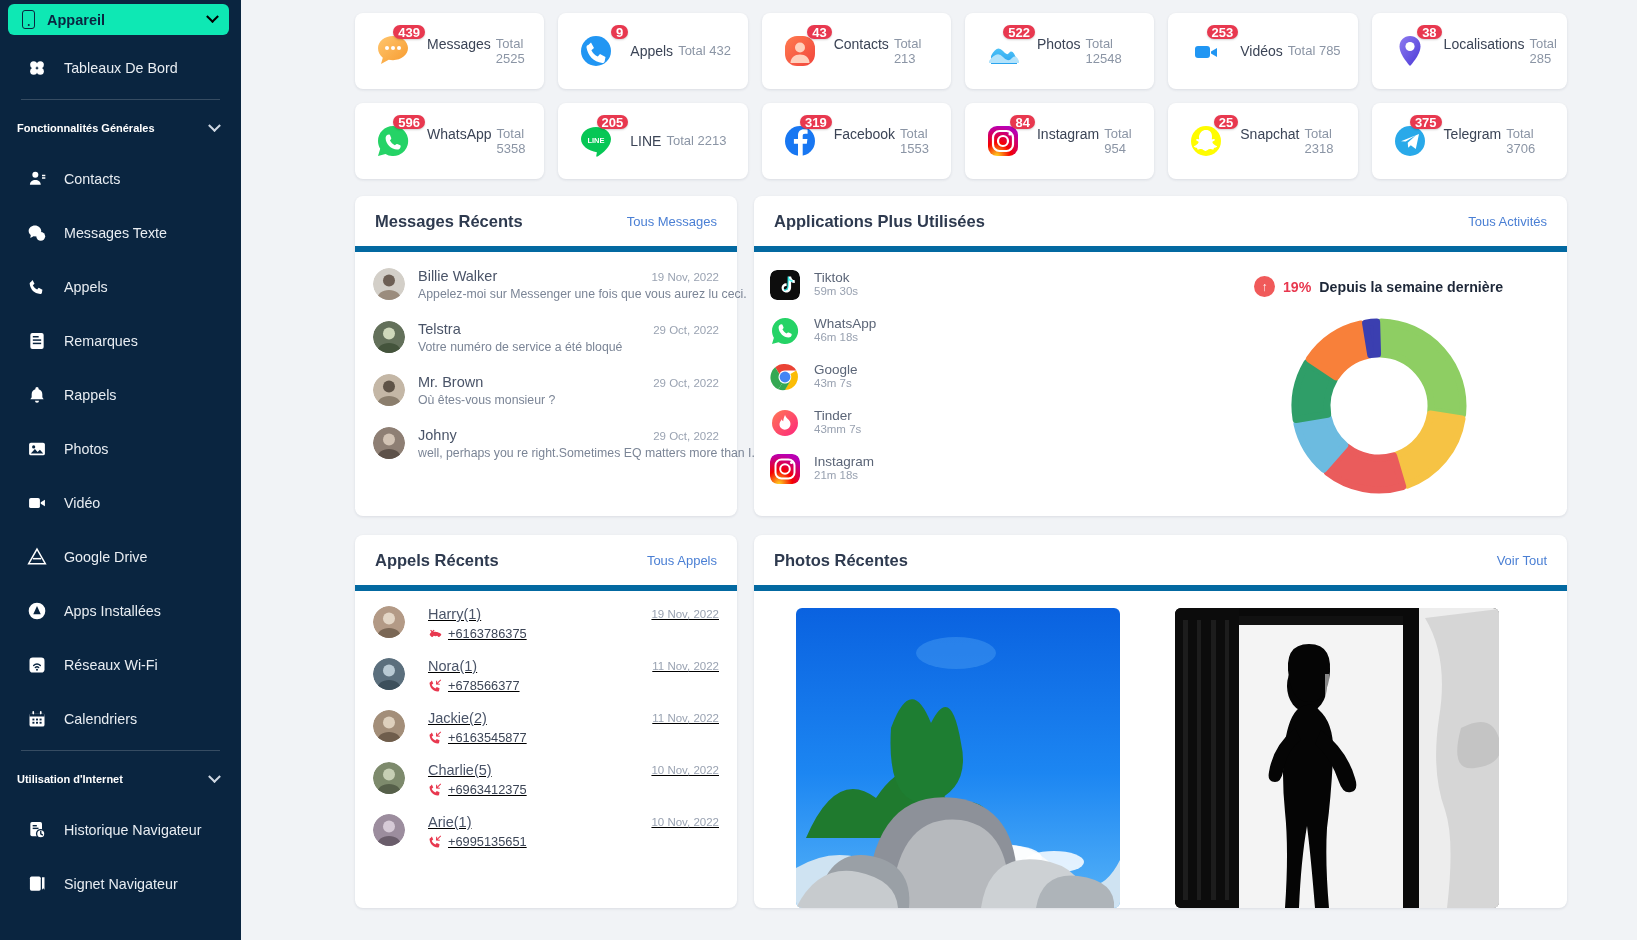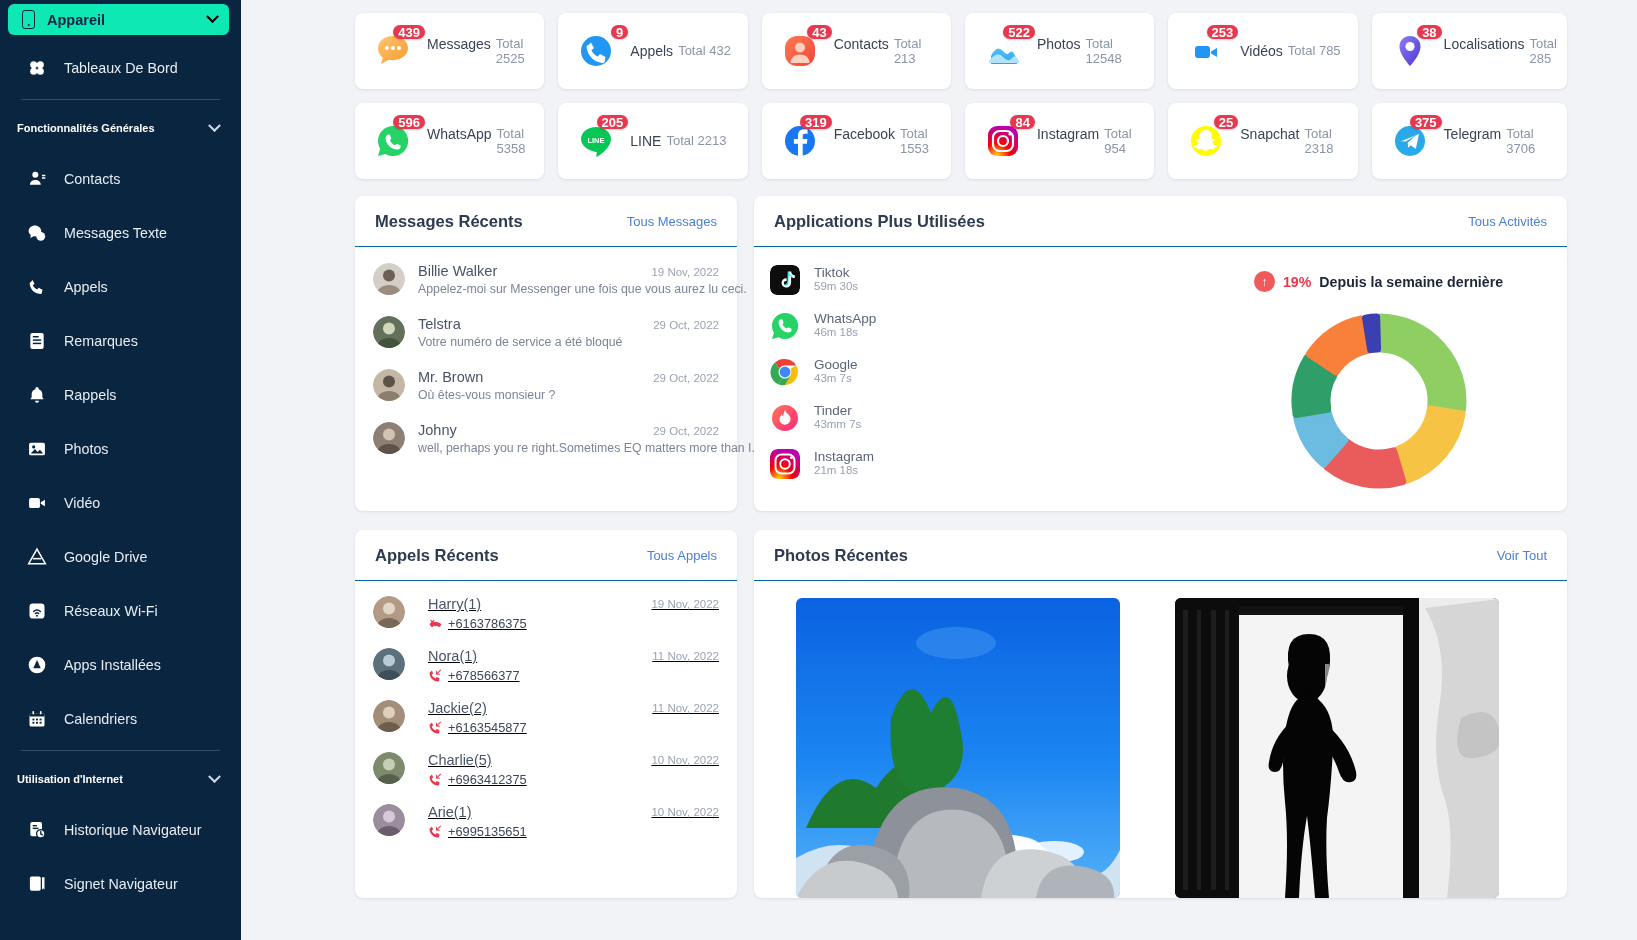--- a/index.html
+++ b/index.html
@@ -90,21 +90,21 @@
   .stat-txt { display:flex; flex-direction:row; gap:5px; }
   .stat-name { font-size:14px; color:#3b4456; }
   .stat-total { font-size:13px; color:#8b95a5; }
 
   
   .row2 { display:flex; gap:17px; margin-top:17px; }
   .panel { background:#fff; border-radius:8px; box-shadow: 0 1px 3px rgba(16,30,54,.10); }
   .panel-head {
     display:flex; align-items:center; justify-content:space-between;
     padding: 16px 20px 15px 20px;
-    border-bottom: 1px solid #0369a1;
+    border-bottom: 6px solid #0369a1;
   }
   .panel-title { font-size:16.5px; font-weight:bold; color:#2e3a4f; }
   .panel-link { font-size:13px; color:#4a7fd4; cursor:pointer; }
 
   
   .msg-panel { width: 382px; flex:0 0 382px; }
   .msg-list { padding: 6px 18px 10px 18px; }
   .msg-row { display:flex; gap:13px; padding: 10px 0 9px 0; align-items:flex-start; }
   .avatar { width:32px; height:32px; border-radius:50%; flex:0 0 32px; overflow:hidden; }
   .msg-body { flex:1; min-width:0; }
@@ -254,36 +254,36 @@
         <svg viewBox="0 0 24 24">
             <path d="M12 2.5 22 20H2z" fill="none" stroke="#fff" stroke-width="1.8"></path>
             <path d="M7 14h10" stroke="#fff" stroke-width="1.8" fill="none"></path>
           </svg>
       </span>
       <span>Google Drive</span>
     </div>
     <div class="nav-item">
       <span class="nav-icon">
         <svg viewBox="0 0 24 24">
+            <circle cx="12" cy="12" r="10"></circle>
+            <path d="M12 6l4.5 10h-9z" fill="#0a2540"></path>
+          </svg>
+      </span>
+      <span>Apps Installées</span>
+    </div>
+    <div class="nav-item">
+      <span class="nav-icon">
+        <svg viewBox="0 0 24 24">
             <rect x="3" y="3" width="18" height="18" rx="4"></rect>
             <path d="M8 12.5a5.6 5.6 0 0 1 8 0" stroke="#0a2540" stroke-width="1.7" fill="none" stroke-linecap="round"></path>
             <path d="M10 15a3 3 0 0 1 4 0" stroke="#0a2540" stroke-width="1.7" fill="none" stroke-linecap="round"></path>
             <circle cx="12" cy="17.6" r="1.2" fill="#0a2540"></circle>
           </svg>
       </span>
       <span>Réseaux Wi-Fi</span>
-    </div>
-    <div class="nav-item">
-      <span class="nav-icon">
-        <svg viewBox="0 0 24 24">
-            <circle cx="12" cy="12" r="10"></circle>
-            <path d="M12 6l4.5 10h-9z" fill="#0a2540"></path>
-          </svg>
-      </span>
-      <span>Apps Installées</span>
     </div>
     <div class="nav-item">
       <span class="nav-icon">
         <svg viewBox="0 0 24 24">
             <rect x="3" y="5" width="18" height="16" rx="2.2"></rect>
             <rect x="3" y="5" width="18" height="4" fill="#0a2540"></rect>
             <rect x="6.5" y="2.5" width="2" height="4" rx="1"></rect>
             <rect x="15.5" y="2.5" width="2" height="4" rx="1"></rect>
             <g fill="#0a2540">
               <rect x="6.5" y="11.5" width="2.4" height="2.2"></rect>

